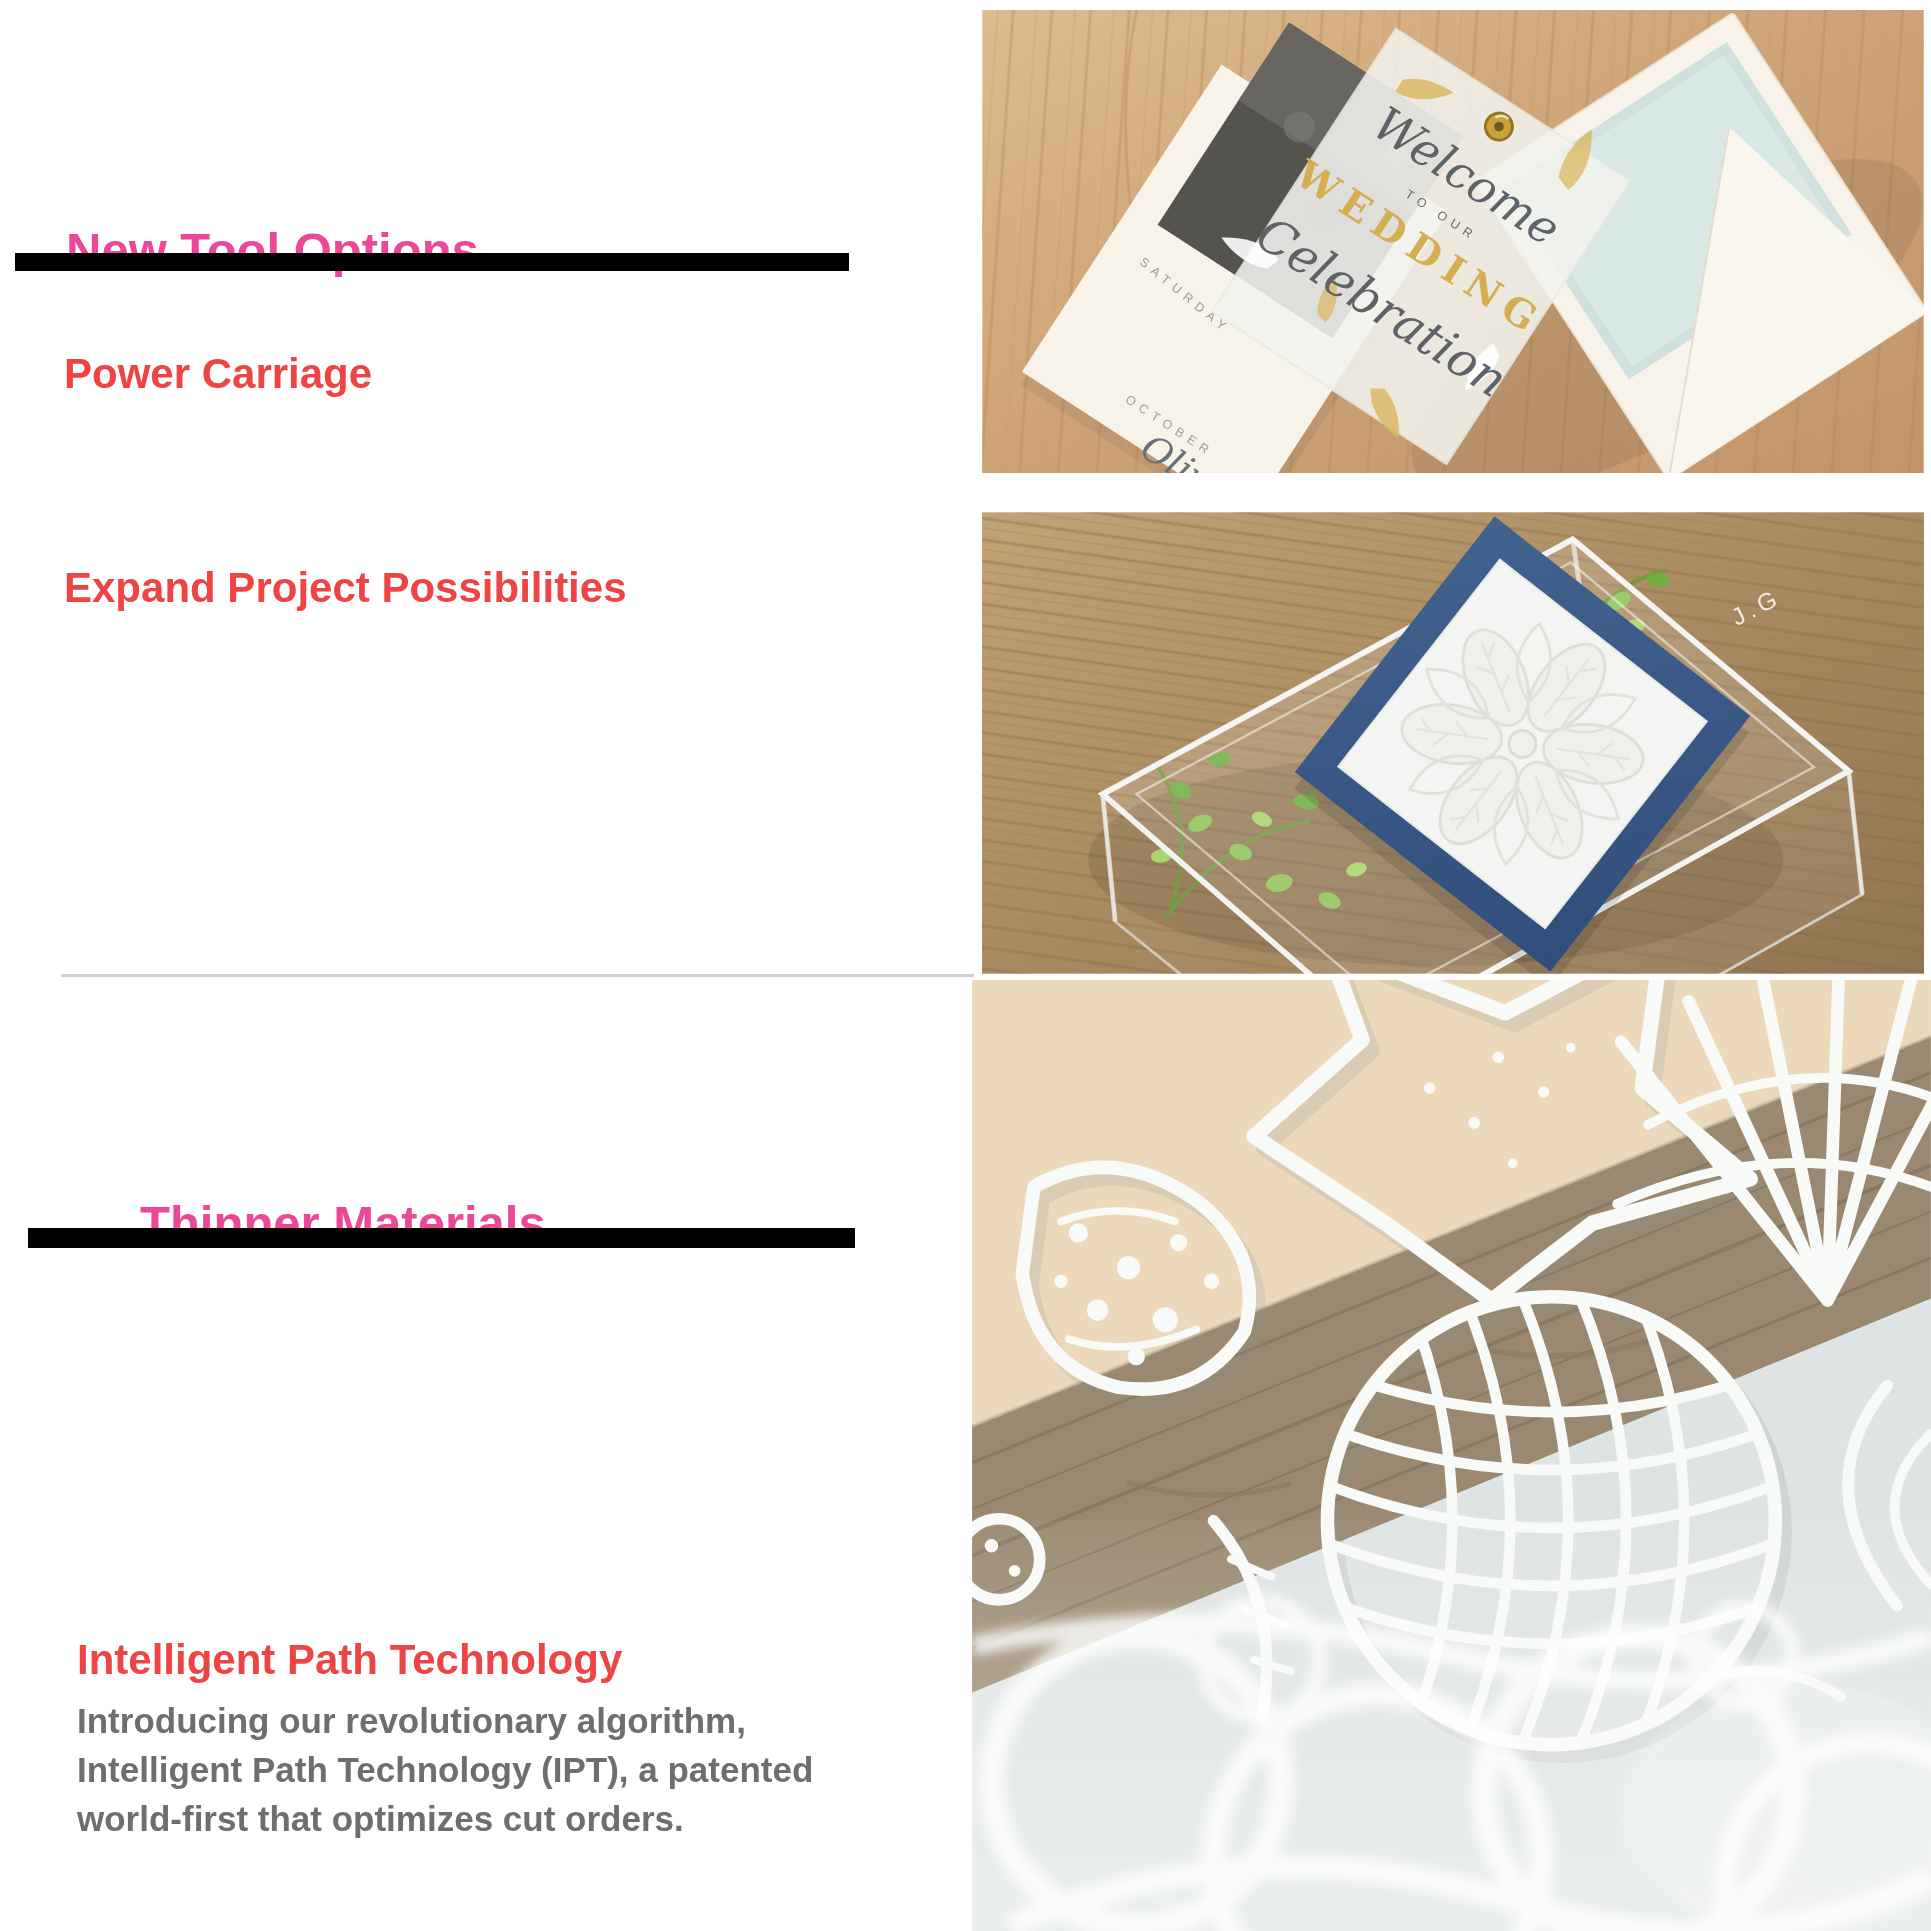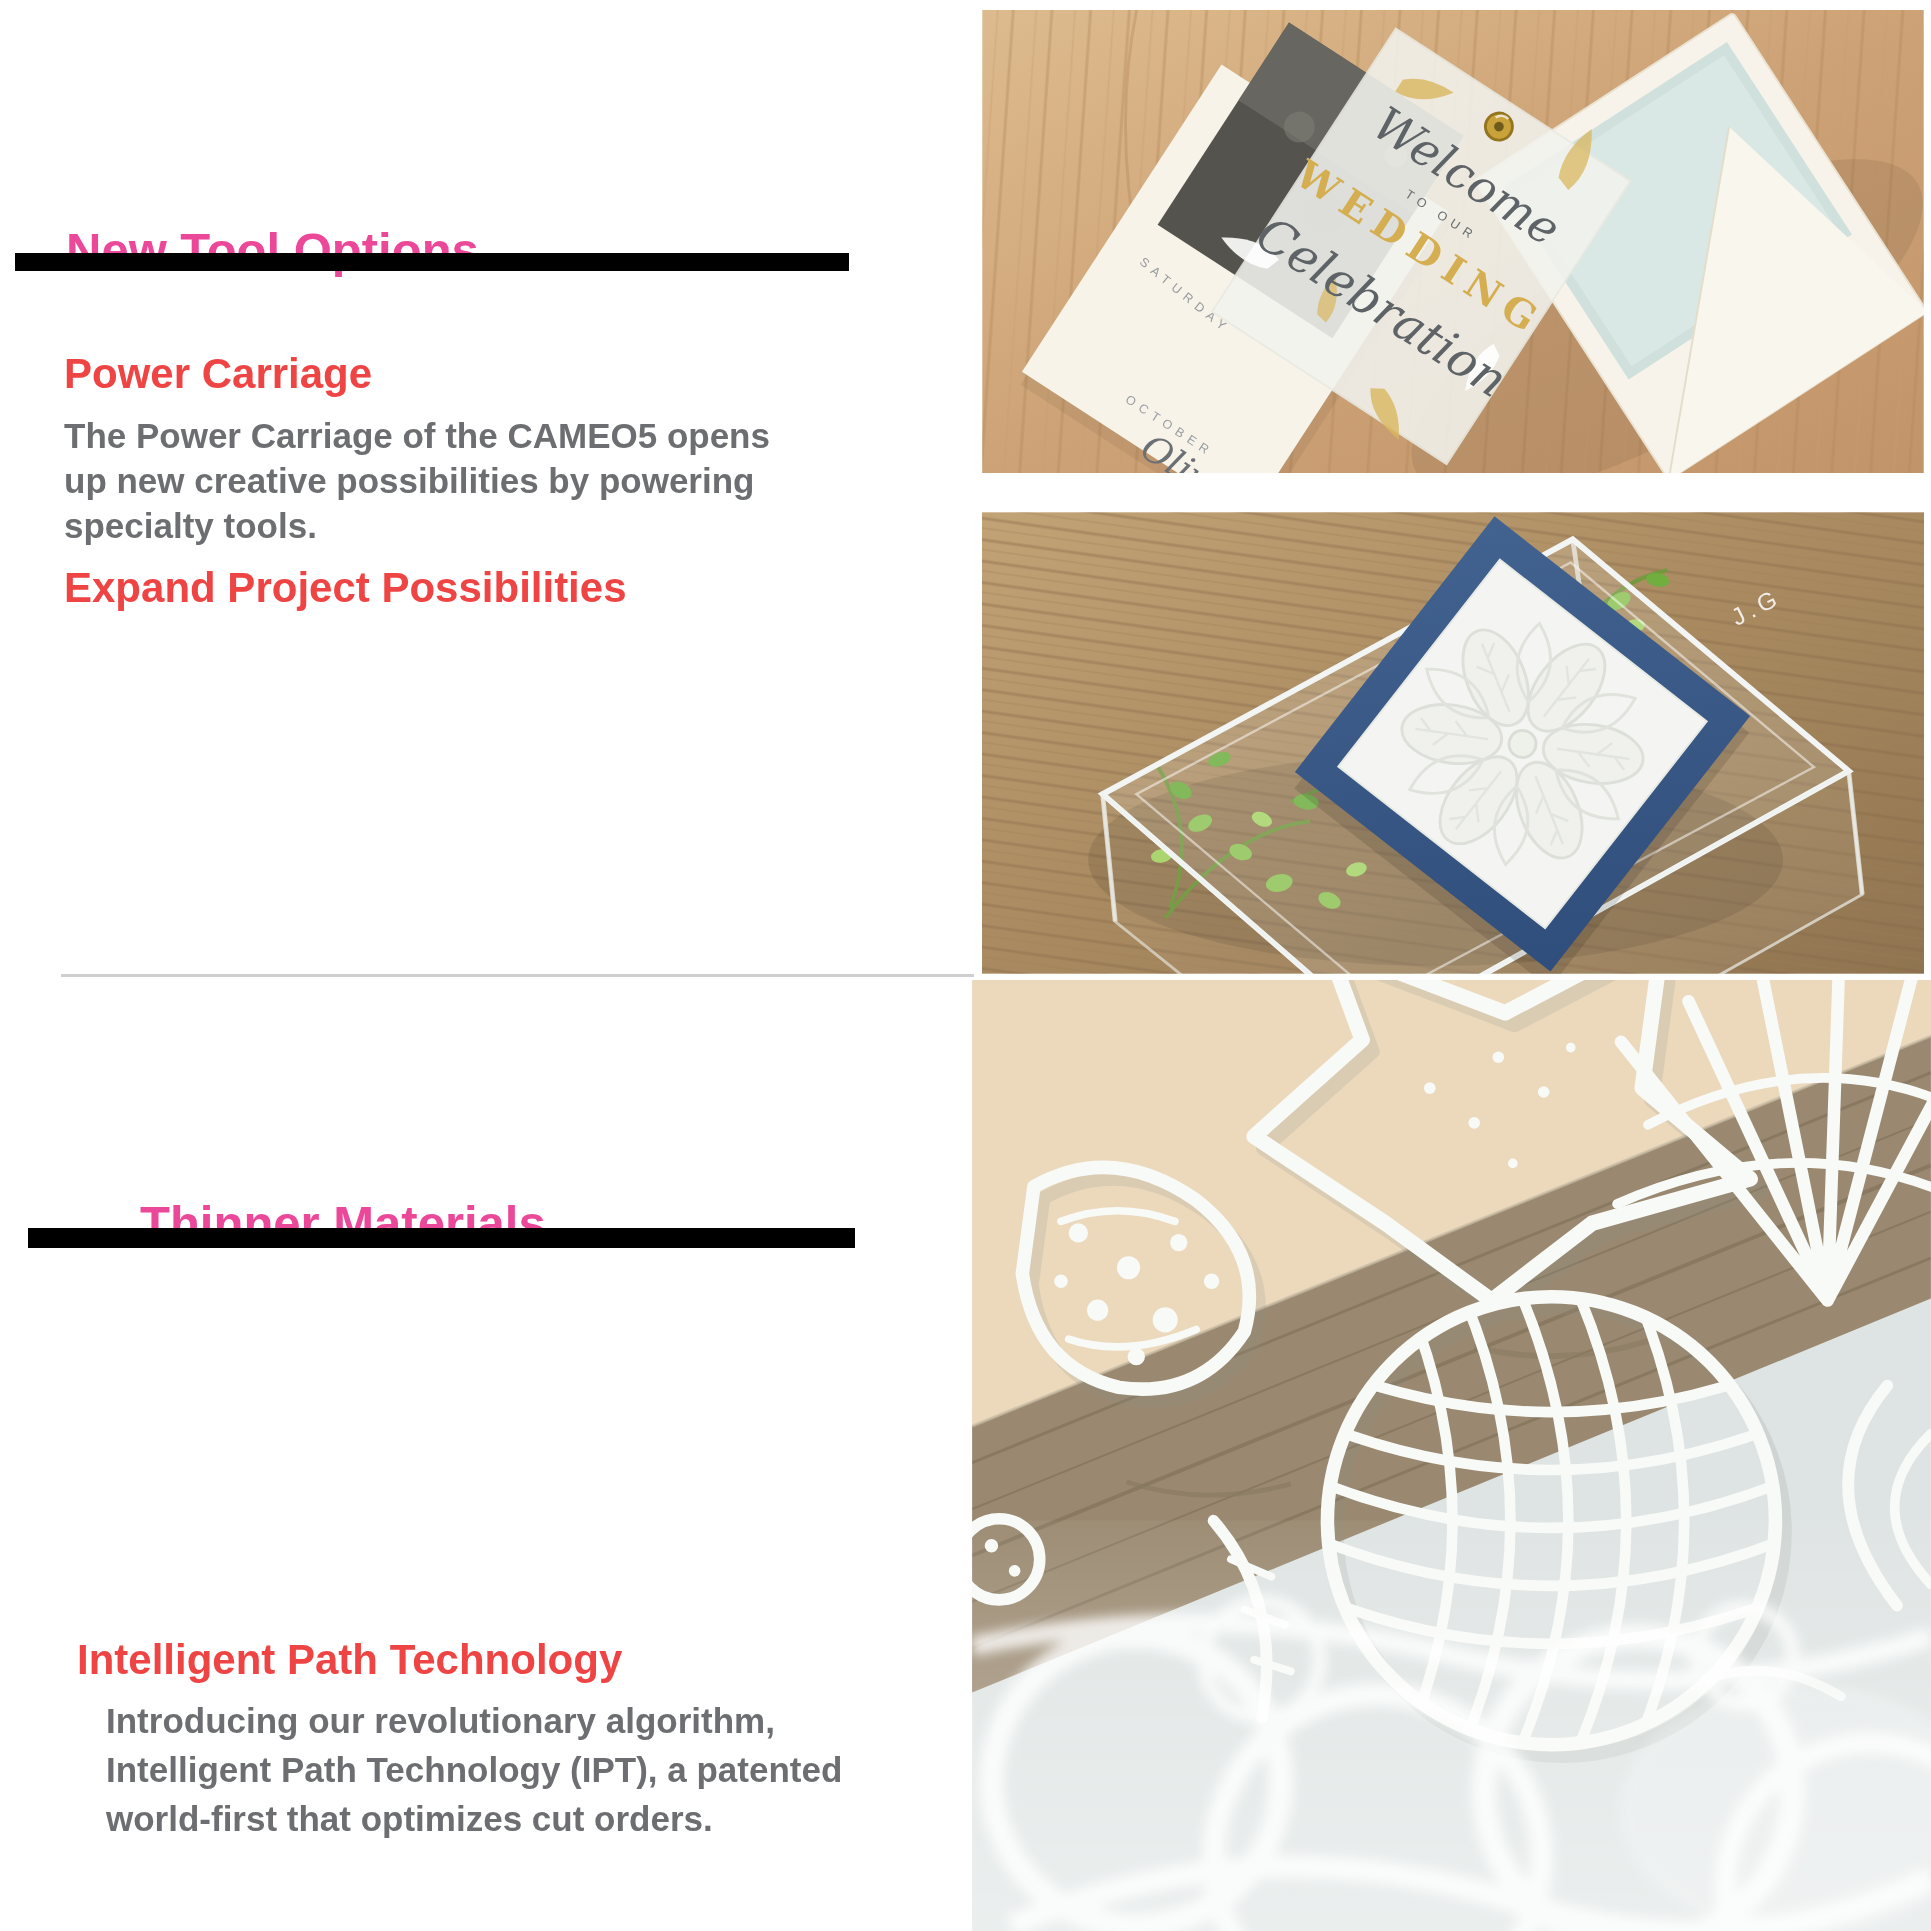--- a/index.html
+++ b/index.html
@@ -15,43 +15,40 @@
   .s1{left:64px;top:315px;}
   .b1{left:64px;top:378px;}
   .s2{left:64px;top:529px;}
   .b2{left:64px;top:591px;}
   .divider{position:absolute;left:61px;top:974px;width:913px;height:2.9px;background:#cfcfcf;}
   .t2{left:96px;top:1162px;margin-left:44px;}
   .bar2{left:28px;top:1228px;width:827px;height:20px;}
   .s3{left:77px;top:1286px;}
   .b3{left:77px;top:1348px;}
   .s4{left:77px;top:1601px;}
-  .b4{left:77px;top:1661px;line-height:49px;margin-left:29px;}
+  .b4{left:77px;top:1661px;line-height:49px;}
   .photo{position:absolute;overflow:hidden;}
   .p1{left:982px;top:9.7px;width:942px;height:463px;}
   .p2{left:982px;top:512px;width:942px;height:462px;}
   .p3{left:972px;top:980px;width:959px;height:951px;}
   .photo svg{display:block;width:100%;height:100%;}
   .script{font-family:"DejaVu Serif", serif;font-style:italic;}
   .tinycaps{font-family:"Liberation Sans", sans-serif;letter-spacing:6px;}
   .goldcaps{font-family:"DejaVu Serif", serif;font-weight:bold;letter-spacing:9px;}
   .mono{font-family:"Liberation Sans", sans-serif;letter-spacing:5px;}
 </style>
 </head>
 <body>
 
 <div class="page">
 
   <h1 class="sec-title t1">New Tool Options</h1>
   <div class="bar bar1"></div>
 
   <h2 class="sub s1">Power Carriage</h2>
-  <p class="bodytext b1">The Power Carriage of the CAMEO5 opens
-up new creative possibilities by powering
-specialty tools.</p>
 
   <h2 class="sub s2">Expand Project Possibilities</h2>
 
   <div class="divider"></div>
 
   <h1 class="sec-title t2">Thinner Materials</h1>
   <div class="bar bar2"></div>
 
 
   <h2 class="sub s4">Intelligent Path Technology</h2>

